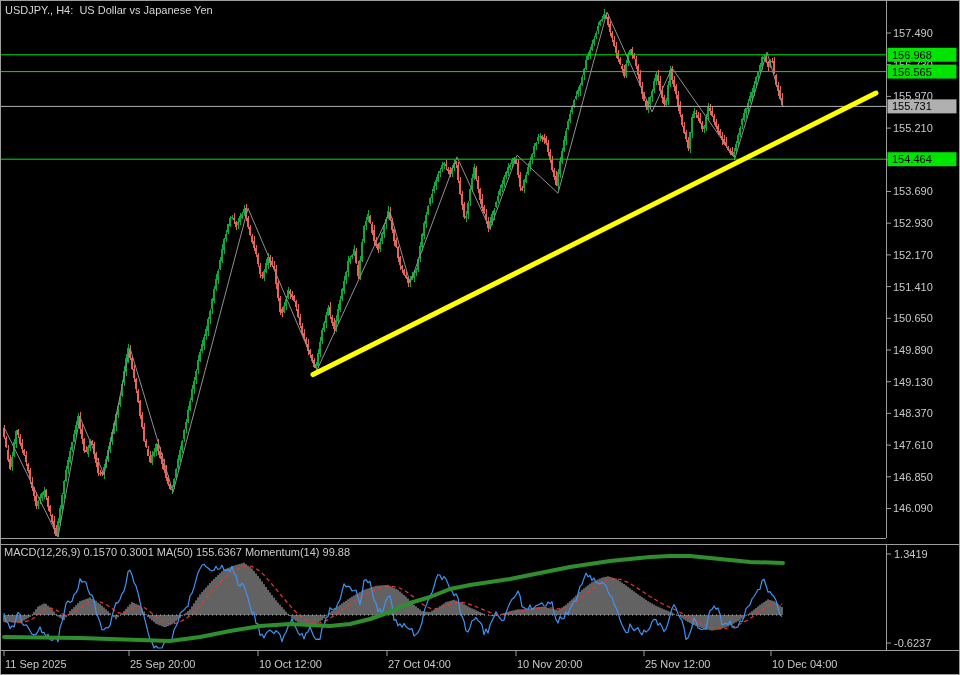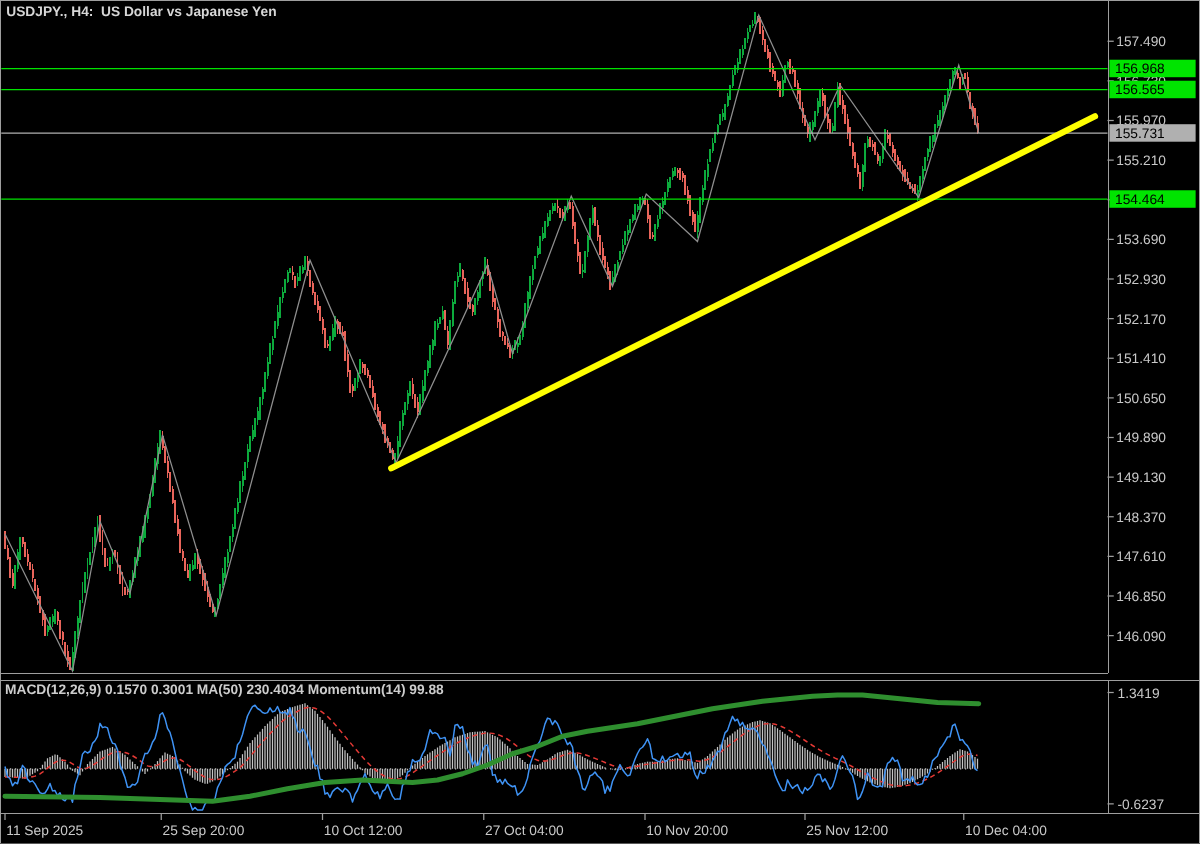--- a/index.html
+++ b/index.html
@@ -1,20 +1,20 @@
 <!DOCTYPE html>
 <html><head>
 <meta charset="utf-8">
 <style>
   html,body{margin:0;padding:0;background:#000;}
   #window{position:relative;width:960px;height:675px;background:#000;overflow:hidden;
           font-family:"Liberation Sans",sans-serif;}
   #chart-svg{position:absolute;left:0;top:0;}
   .overlay-label{position:absolute;color:#d6d6d6;font-size:11px;line-height:13px;
-                 white-space:pre;pointer-events:none;font-weight:bold;}
+                 white-space:pre;pointer-events:none;}
   #chart-title{left:5px;top:4px;}
   #indicator-title{left:4px;top:546px;color:#cccccc;}
 </style>
 </head>
 <body>
 
 <div id="window">
   <svg id="chart-svg" width="960" height="675" viewBox="0 0 960 675">
       <g shape-rendering="crispEdges">
         <line x1="4" y1="424.99191513231017" x2="4" y2="438.9004818331769" stroke="#e8645a" stroke-width="1"></line>
@@ -1260,14 +1260,14 @@
         <text x="388" y="668" fill="#c9c9c9" font-size="11px">27 Oct 04:00</text>
         <line x1="516" y1="651" x2="516" y2="656" stroke="#9e9e9e"></line>
         <text x="517" y="668" fill="#c9c9c9" font-size="11px">10 Nov 20:00</text>
         <line x1="644" y1="651" x2="644" y2="656" stroke="#9e9e9e"></line>
         <text x="645" y="668" fill="#c9c9c9" font-size="11px">25 Nov 12:00</text>
         <line x1="771" y1="651" x2="771" y2="656" stroke="#9e9e9e"></line>
         <text x="772" y="668" fill="#c9c9c9" font-size="11px">10 Dec 04:00</text>
       </g>
     </svg>
   <div id="chart-title" class="overlay-label">USDJPY., H4:  US Dollar vs Japanese Yen</div>
-  <div id="indicator-title" class="overlay-label">MACD(12,26,9) 0.1570 0.3001 MA(50) 230.4034 Momentum(14) 99.88</div>
+  <div id="indicator-title" class="overlay-label">MACD(12,26,9) 0.1570 0.3001 MA(50) 155.6367 Momentum(14) 99.88</div>
 </div>
 
 </body></html>

